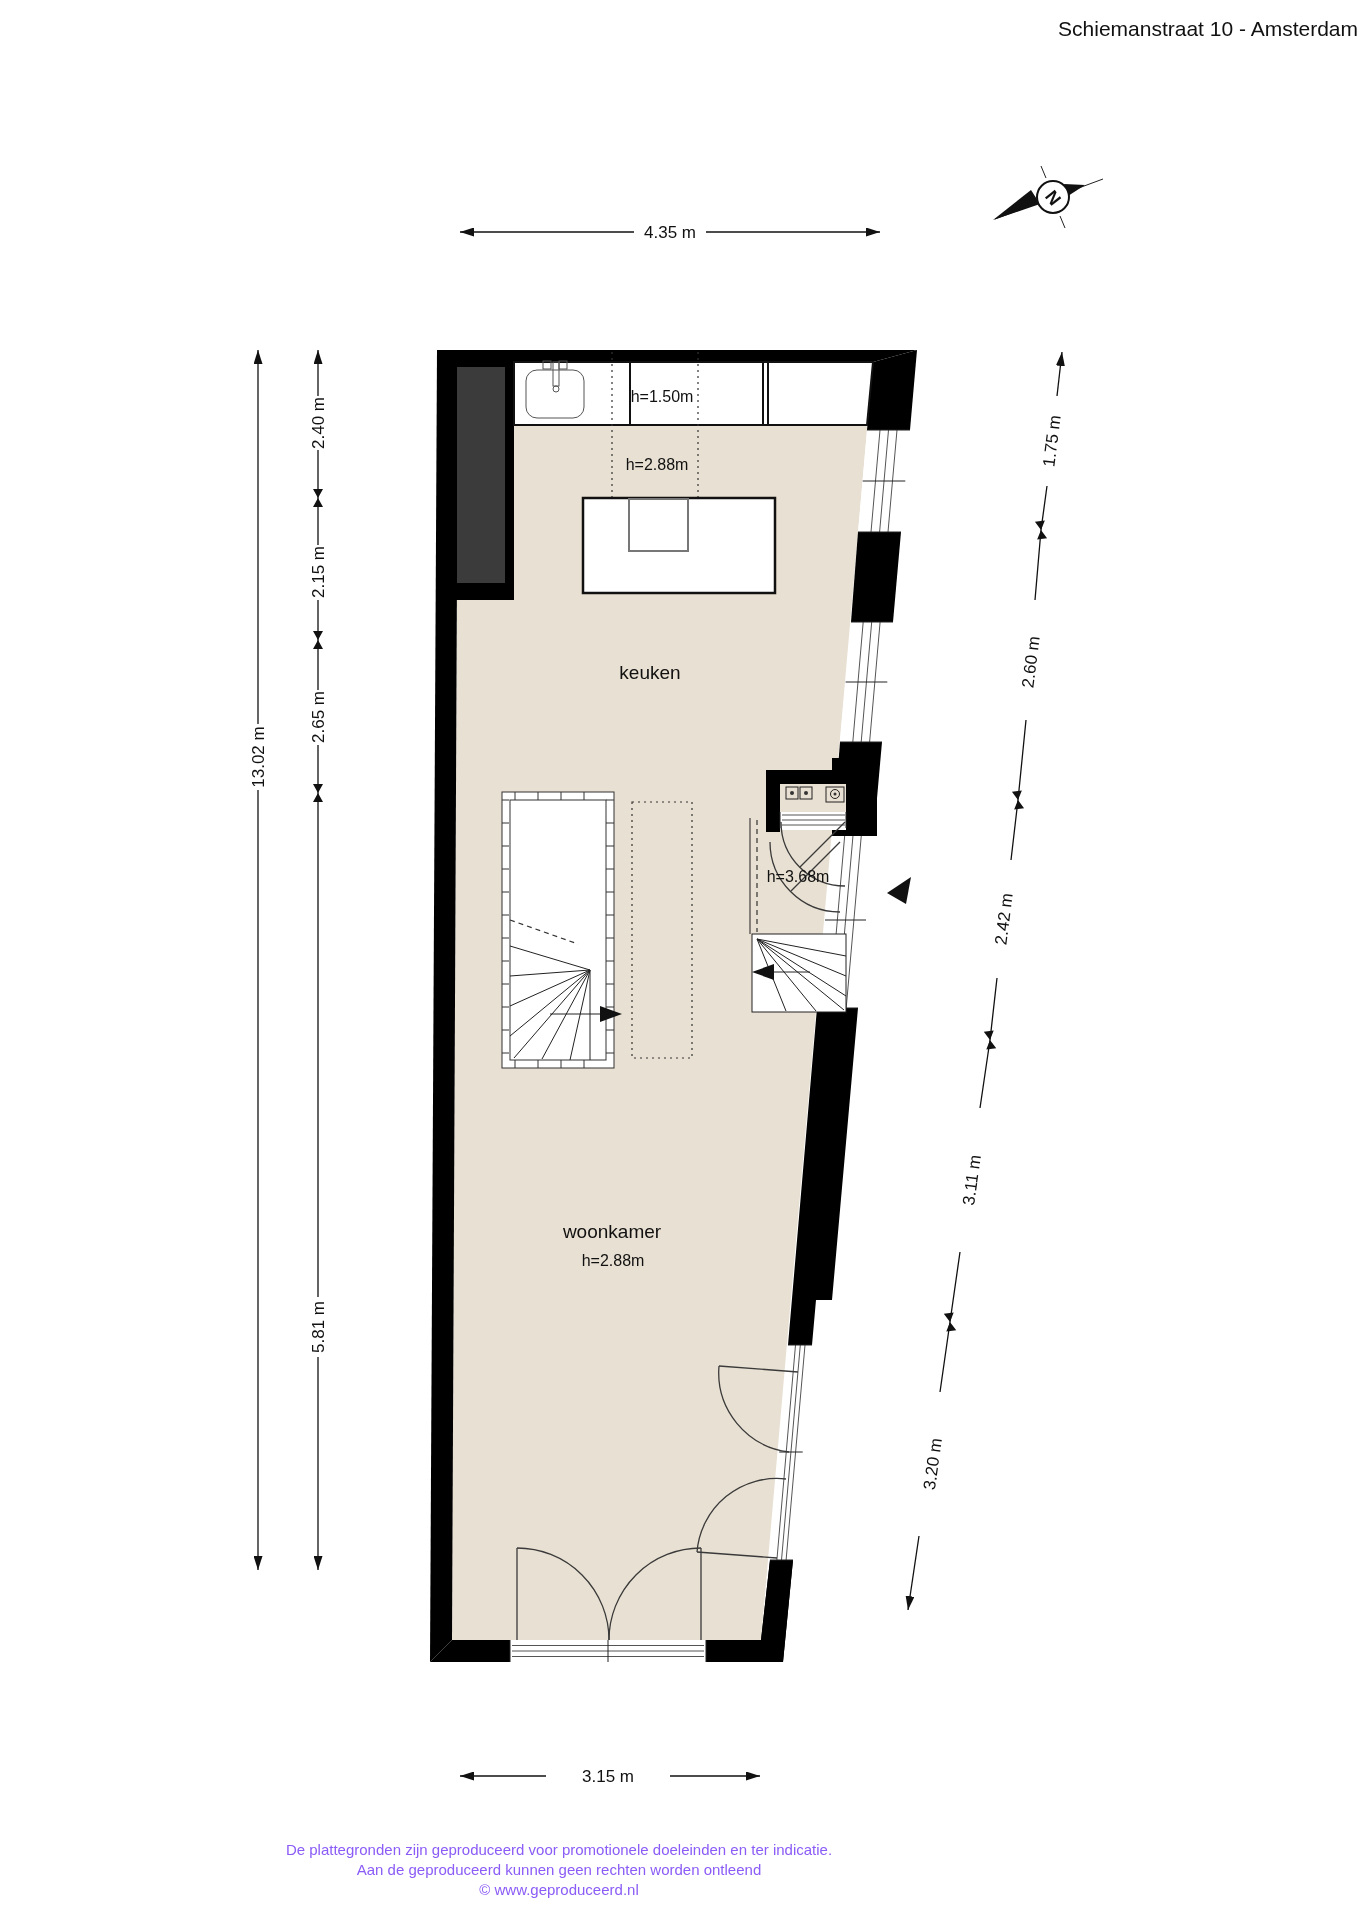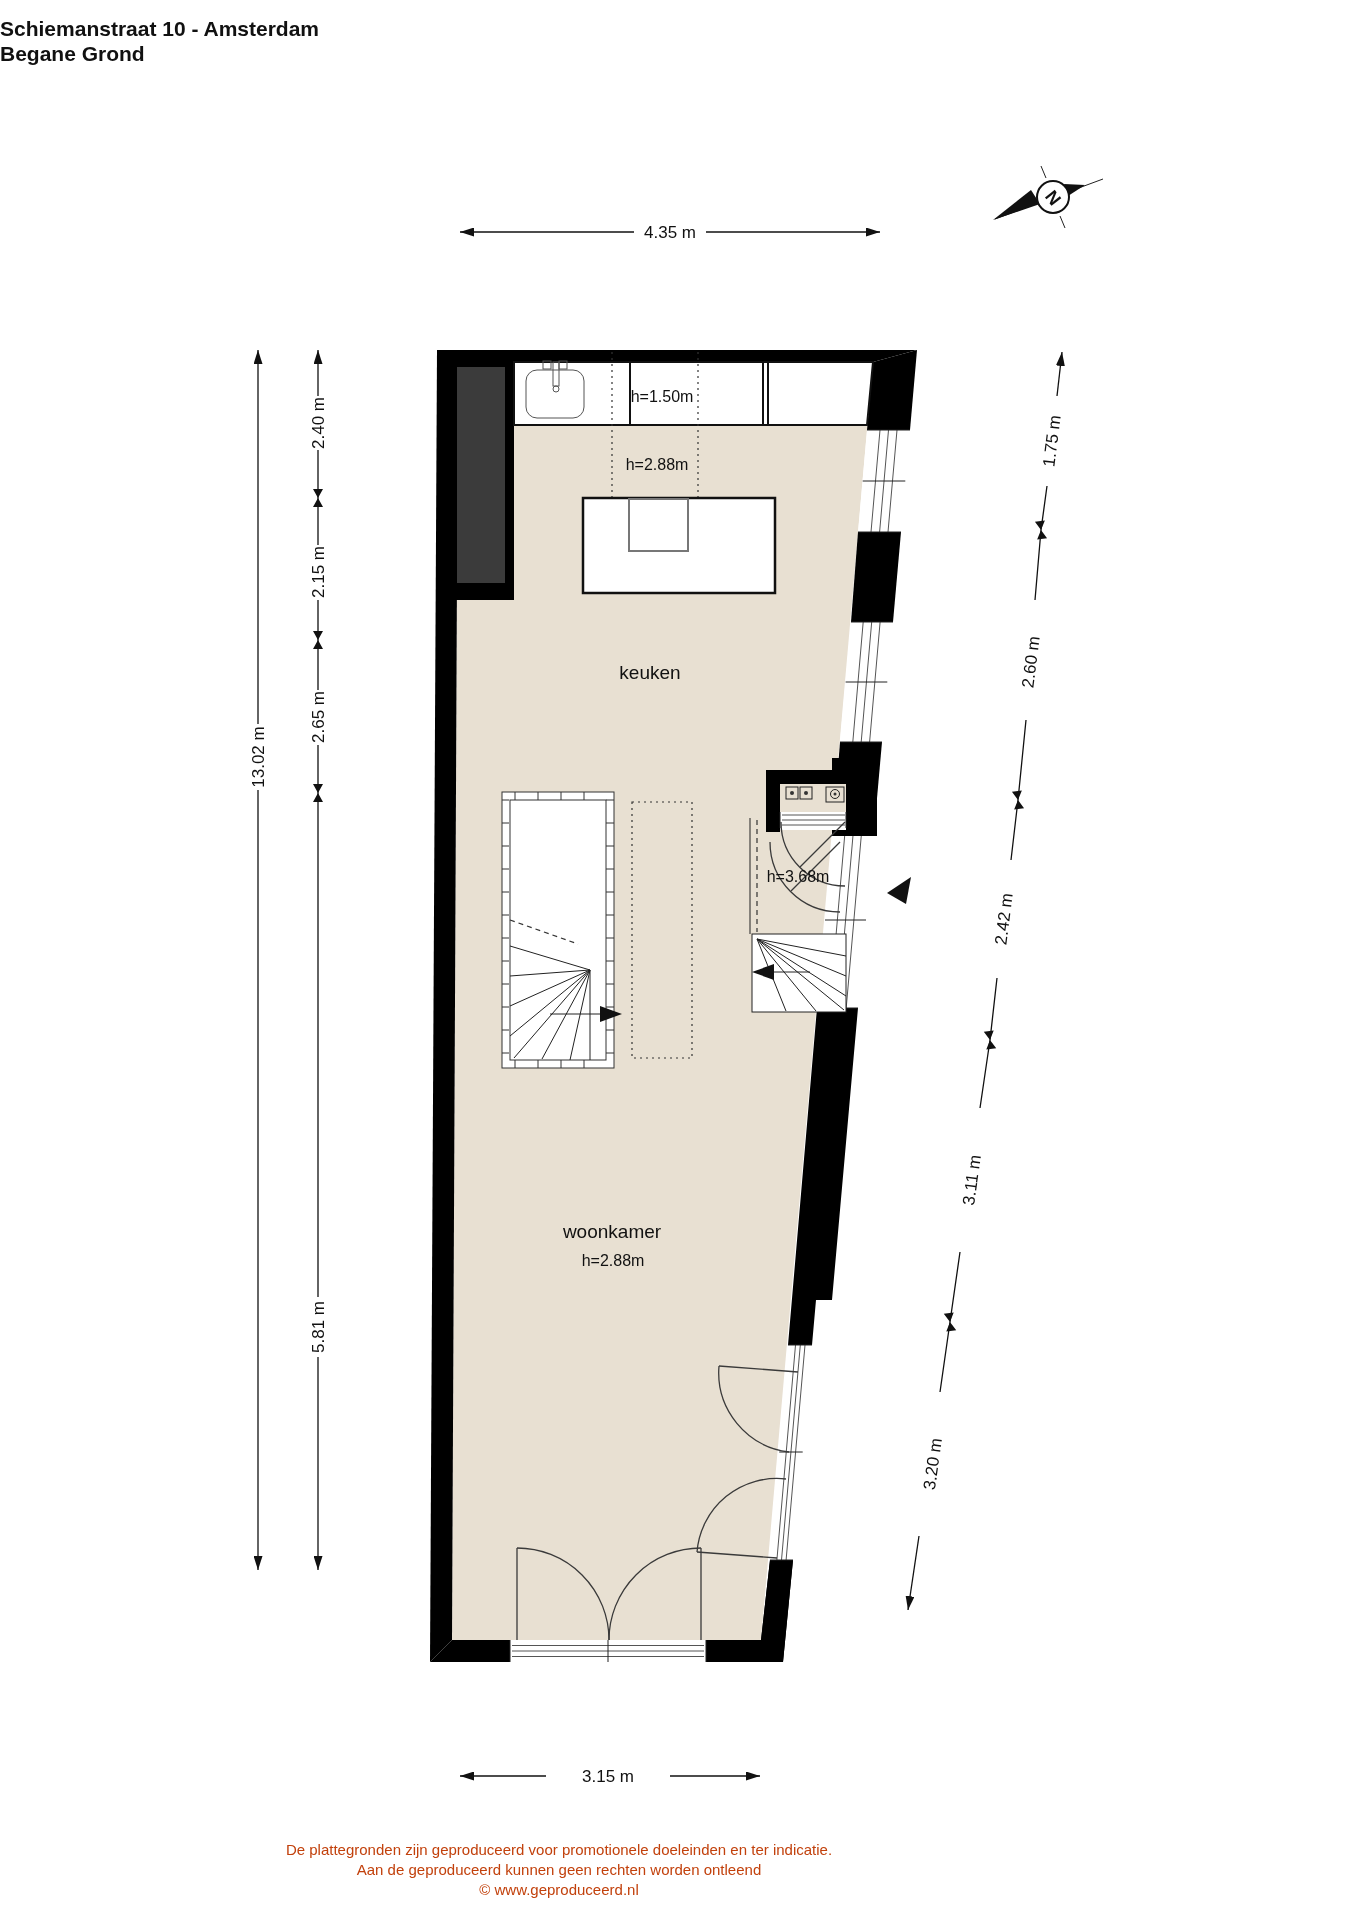--- a/index.html
+++ b/index.html
@@ -1,18 +1,18 @@
 <!DOCTYPE html>
 <html><head>
 <meta charset="utf-8">
 <style>
   html,body{margin:0;padding:0;background:#fff;}
   body{width:1358px;height:1920px;position:relative;font-family:"Liberation Sans",sans-serif;overflow:hidden;}
-  .title-block{position:absolute;top:16px;left:0;width:1358px;text-align:left;font-weight:bold;font-size:21px;line-height:25px;color:#111;}
-  .footer-block{position:absolute;top:1840px;left:0;width:1118px;text-align:center;font-size:15px;line-height:20px;color:#c2410c;}
+  .title-block{position:absolute;top:16px;left:0;width:1358px;text-align:right;font-weight:normal;font-size:21px;line-height:25px;color:#111;}
+  .footer-block{position:absolute;top:1840px;left:0;width:1118px;text-align:center;font-size:15px;line-height:20px;color:#8b5cf6;}
   svg{position:absolute;top:0;left:0;}
   .w{fill:#000;stroke:none;}
   .wh{fill:#fff;}
   .ln{stroke:#222;stroke-width:1;fill:none;}
   .ln2{stroke:#111;stroke-width:2;fill:none;}
   .g{stroke:#555;stroke-width:1;fill:none;}
   .door{stroke:#3a3a3a;stroke-width:1.3;fill:none;}
   .dim{stroke:#111;stroke-width:1.3;fill:none;}
   .dot{stroke:#333;stroke-width:1.2;fill:none;stroke-dasharray:2 4;}
   .dash{stroke:#333;stroke-width:1.2;fill:none;stroke-dasharray:5 4;}
@@ -22,21 +22,20 @@
   .t-room{font-size:19px;}
   .t-h{font-size:16px;}
   .t-n{font-size:18px;font-weight:bold;}
   .mid{text-anchor:middle;dominant-baseline:central;}
 </style>
 </head>
 <body>
 
 <div class="title-block">
   <div>Schiemanstraat 10 - Amsterdam</div>
-  <div>Begane Grond</div>
 </div>
 
 <svg width="1358" height="1920" viewBox="0 0 1358 1920">
   <defs>
     <marker id="ah" markerUnits="userSpaceOnUse" markerWidth="14" markerHeight="9" refX="14" refY="4.5" orient="auto">
       <path d="M0,0 L14,4.5 L0,9 Z" fill="#111"></path>
     </marker>
   </defs>
 
   <g>

